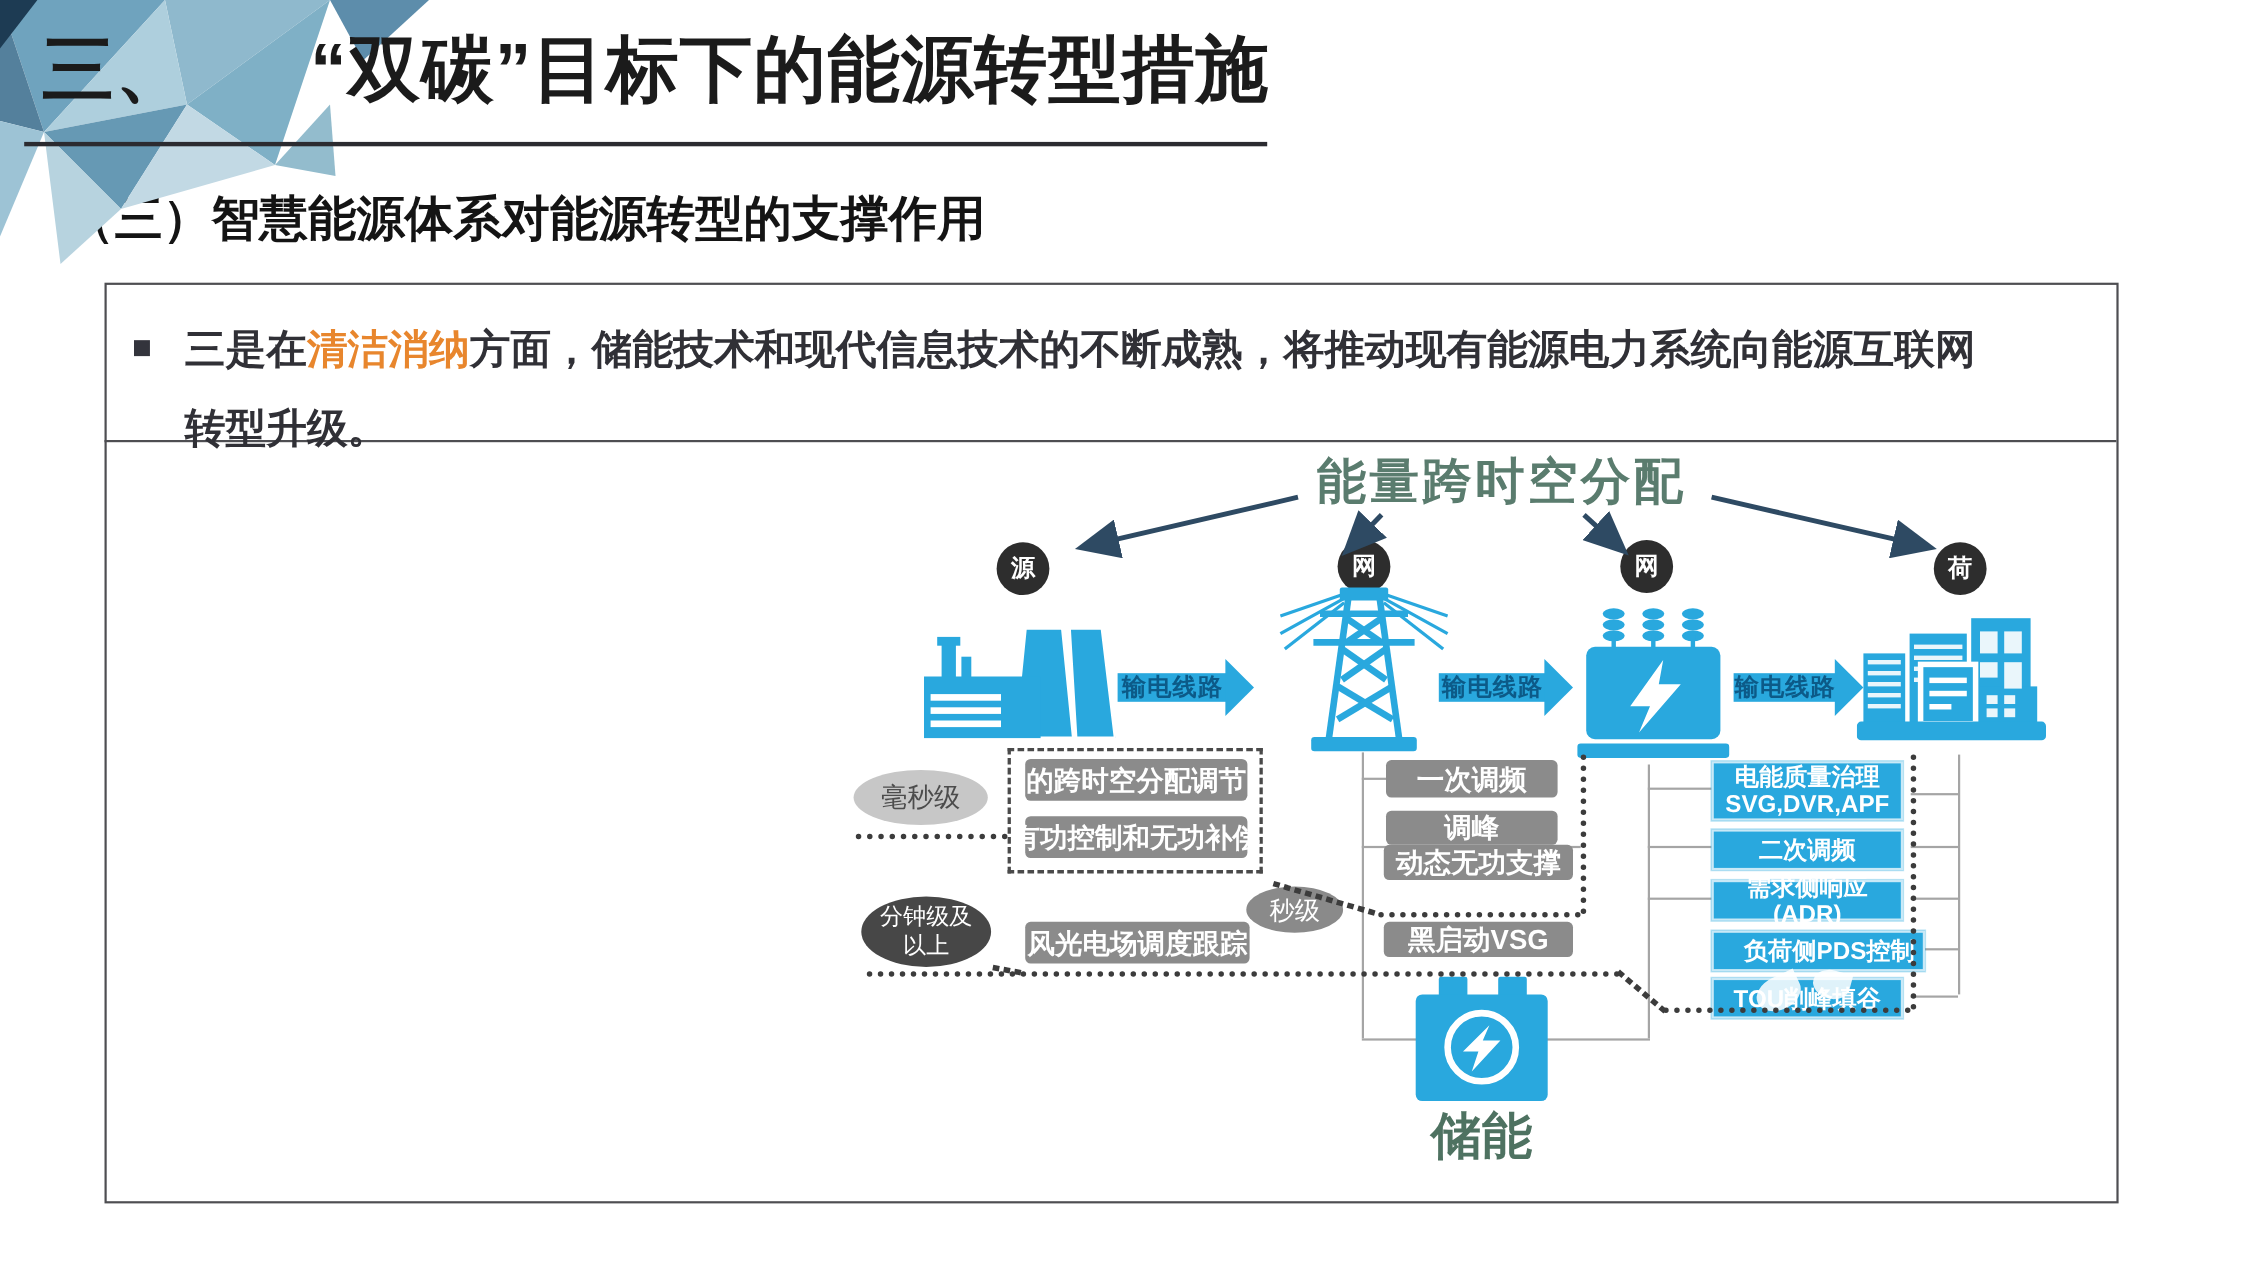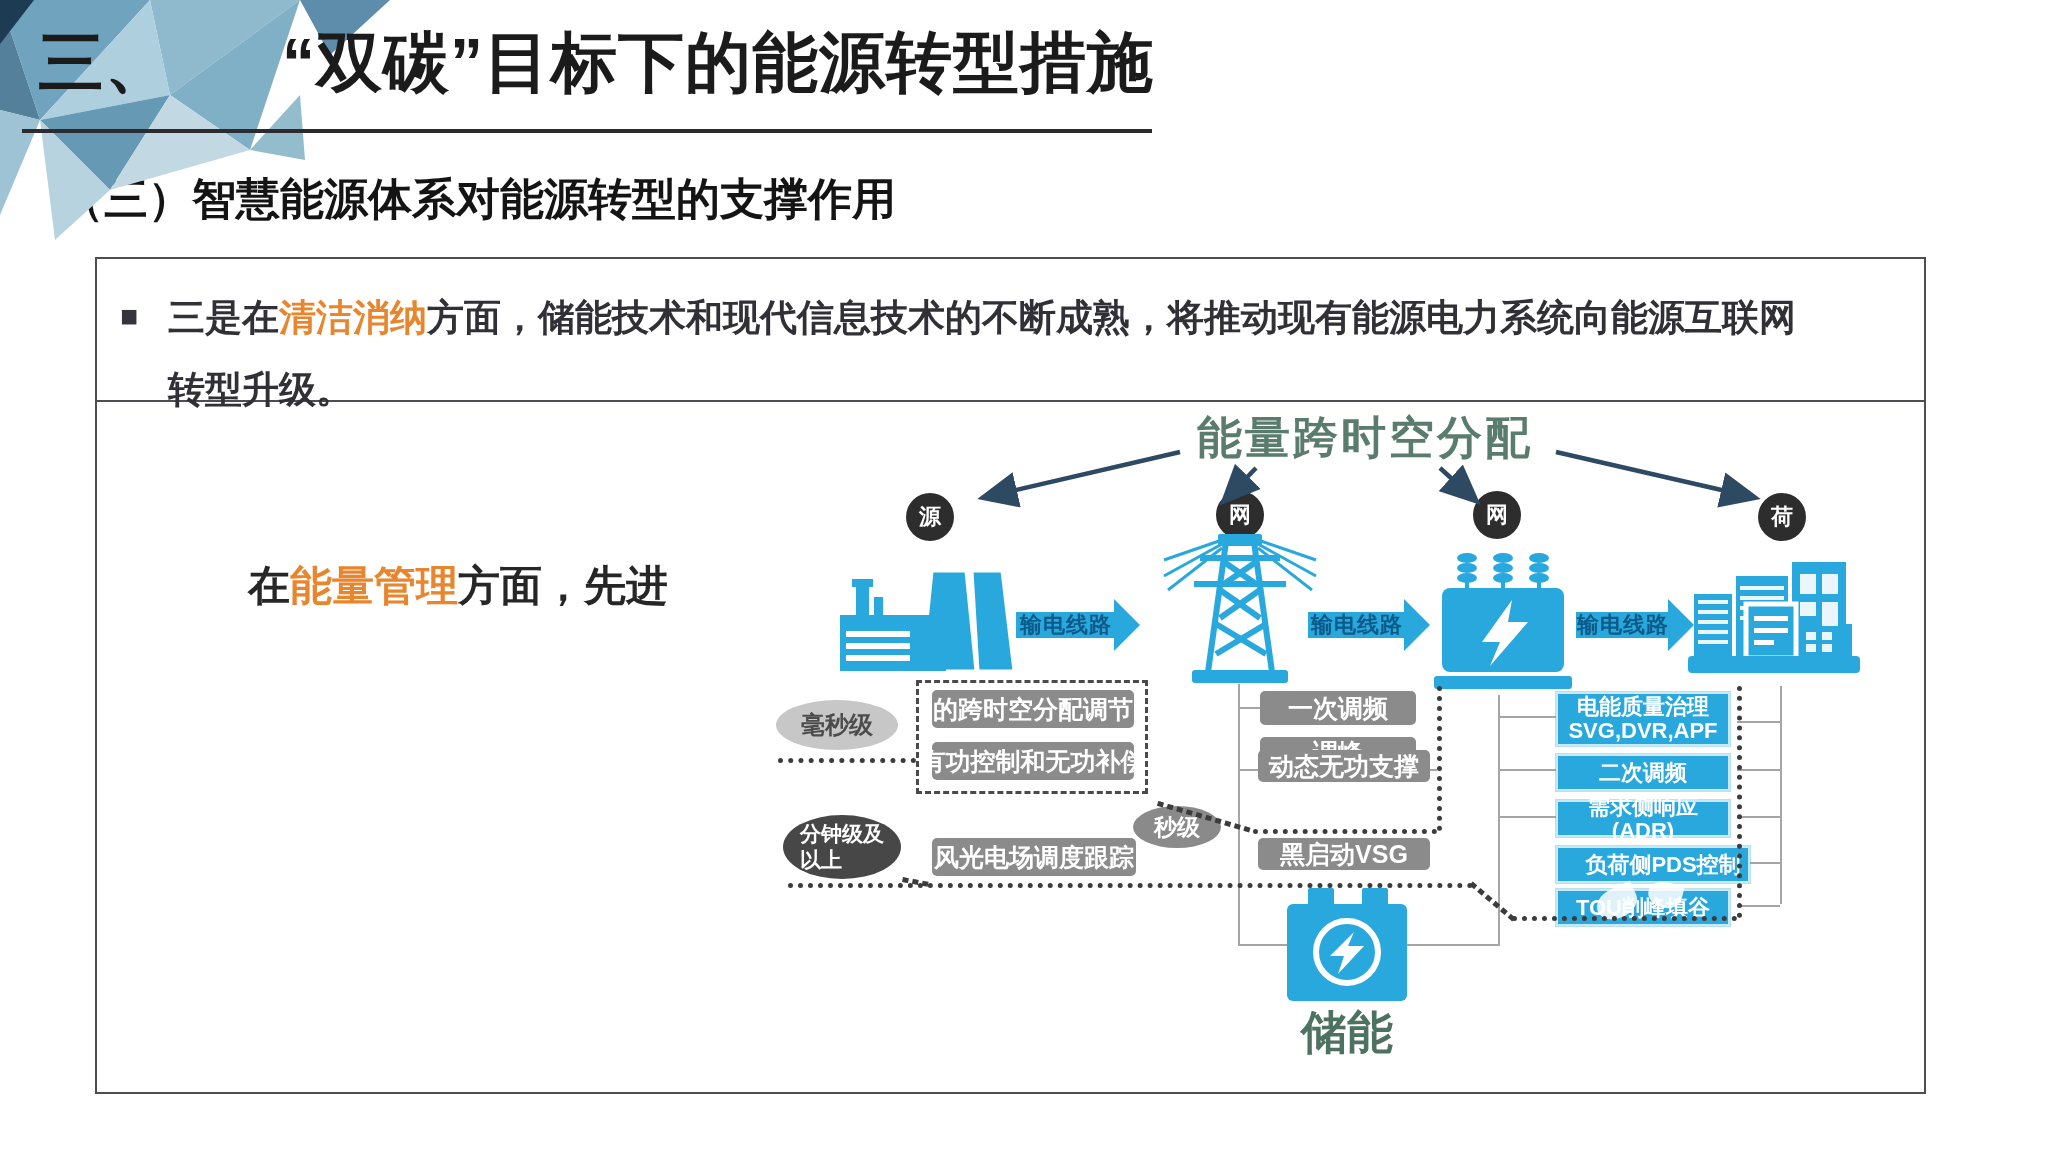--- a/index.html
+++ b/index.html
@@ -24,21 +24,21 @@
   
   .aside-block{left:150px;top:545px;width:640px;font-size:42px;line-height:82px;font-weight:800;color:#262626;}
   .aside-line1{text-indent:98px;}
   
   .diag-title{top:408px;left:1197px;font-size:45px;font-weight:800;letter-spacing:3px;color:var(--diagram_title_green);white-space:nowrap;}
   .node-circle{width:48px;height:48px;border-radius:50%;background:var(--node_black);color:#fff;font-size:22px;display:flex;align-items:center;justify-content:center;font-weight:700;}
   .flow-arrow{height:52px;}
   .flow-arrow .shaft{position:absolute;left:0;right:24px;top:13px;bottom:13px;background:var(--accent_cyan);display:flex;align-items:center;justify-content:center;}
   .flow-arrow .shaft span{font-size:22px;font-weight:700;color:rgba(10,84,128,.92);letter-spacing:1px;white-space:nowrap;}
   .flow-arrow .head{position:absolute;right:0;top:0;width:0;height:0;border-top:26px solid transparent;border-bottom:26px solid transparent;border-left:26px solid var(--accent_cyan);}
-  .oval{border-radius:50%;display:flex;align-items:center;justify-content:center;font-weight:700;}
+  .oval{border-radius:50%;display:flex;align-items:center;justify-content:center;text-align:center;font-weight:400;}
   .oval-light{background:#c7c7c7;color:#4c4c4c;font-size:24px;}
   .oval-mid{background:#8a8a8a;color:#fff;font-size:23px;margin-top:38px;}
   .oval-dark{background:#474747;color:#fff;font-size:21px;line-height:26px;}
   .gbox{background:var(--box_gray);color:#fff;border-radius:5px;display:flex;align-items:center;justify-content:center;font-size:25px;font-weight:700;white-space:nowrap;}
   .bbox{background:var(--accent_cyan);color:#fff;border-radius:0;border:2px solid rgba(255,255,255,.75);box-shadow:0 0 0 1px rgba(41,168,222,.35);display:flex;align-items:center;justify-content:center;font-size:22px;font-weight:700;text-align:center;white-space:pre-line;line-height:24px;}
   .dashed-rect{border:3px dashed #4a4a4a;background:transparent;}
   .dot-h{height:0;border-top:5px dotted #3c3c3c;}
   .dot-v{width:0;border-left:5px dotted #3c3c3c;}
   .sol-v{width:2px;background:#a5a5a5;}
   .sol-h{height:2px;background:#a5a5a5;}
@@ -72,21 +72,20 @@
 <div class="abs title-rule"></div>
 <div class="abs subtitle">（三）智慧能源体系对能源转型的支撑作用</div>
 
 <div class="abs outer-box"></div>
 <div class="abs box-divider"></div>
 
 <div class="abs bullet-marker">■</div>
 <div class="abs bullet-block"><span>三是在</span><span class="hl">清洁消纳</span><span>方面，储能技术和现代信息技术的不断成熟，将推动现有能源电力系统向能源互联网</span><br><span>转型升级。</span></div>
 
 <div class="abs aside-block">
-  <div class="aside-line1"><span>在</span><span class="hl">能量管理</span><span>方面，先进</span></div>
 </div>
 
 <div class="abs diag-title">能量跨时空分配</div>
 
 <svg class="abs" style="left:0;top:0;z-index:2;" width="2048" height="1153" viewBox="0 0 2048 1153">
   <defs>
     <marker id="ah" markerWidth="9" markerHeight="8" refX="7" refY="4" orient="auto">
       <polygon points="0,0 9,4 0,8" fill="#2e4a63"></polygon>
     </marker>
   </defs>
@@ -248,21 +247,21 @@
 以上</div>
 
 <div class="abs dashed-rect" style="left:916px;top:680px;width:226px;height:108px;"></div>
 
 <div class="abs gbox" style="left:932px;top:690px;width:202px;height:38px;">的跨时空分配调节</div>
 <div class="abs gbox" style="left:932px;top:742px;width:202px;height:38px;">有功控制和无功补偿</div>
 <div class="abs gbox" style="left:932px;top:838px;width:204px;height:38px;">风光电场调度跟踪</div>
 
 <div class="abs gbox" style="left:1260px;top:691px;width:156px;height:34px;">一次调频</div>
 <div class="abs gbox" style="left:1260px;top:737px;width:156px;height:31px;">调峰</div>
-<div class="abs gbox" style="left:1258px;top:750px;width:172px;height:32px;">动态无功支撑</div>
+<div class="abs gbox" style="left:1258px;top:768px;width:172px;height:32px;">动态无功支撑</div>
 <div class="abs gbox" style="left:1258px;top:838px;width:172px;height:32px;">黑启动VSG</div>
 
 <div class="abs bbox" style="left:1556px;top:692px;width:170px;height:50px;">电能质量治理
 SVG,DVR,APF</div>
 <div class="abs bbox" style="left:1556px;top:754px;width:170px;height:33px;">二次调频</div>
 <div class="abs bbox" style="left:1556px;top:800px;width:170px;height:33px;">需求侧响应(ADR)</div>
 <div class="abs bbox" style="left:1556px;top:846px;width:170px;height:33px;padding-left:20px;">负荷侧PDS控制</div>
 <div class="abs bbox" style="left:1556px;top:889px;width:170px;height:33px;">TOU削峰填谷</div>
 <div class="wm-leaf" style="left:1596px;top:888px;width:42px;height:30px;transform:rotate(-25deg);"></div>
 <div class="wm-leaf" style="left:1648px;top:882px;width:34px;height:26px;transform:rotate(15deg);"></div>

